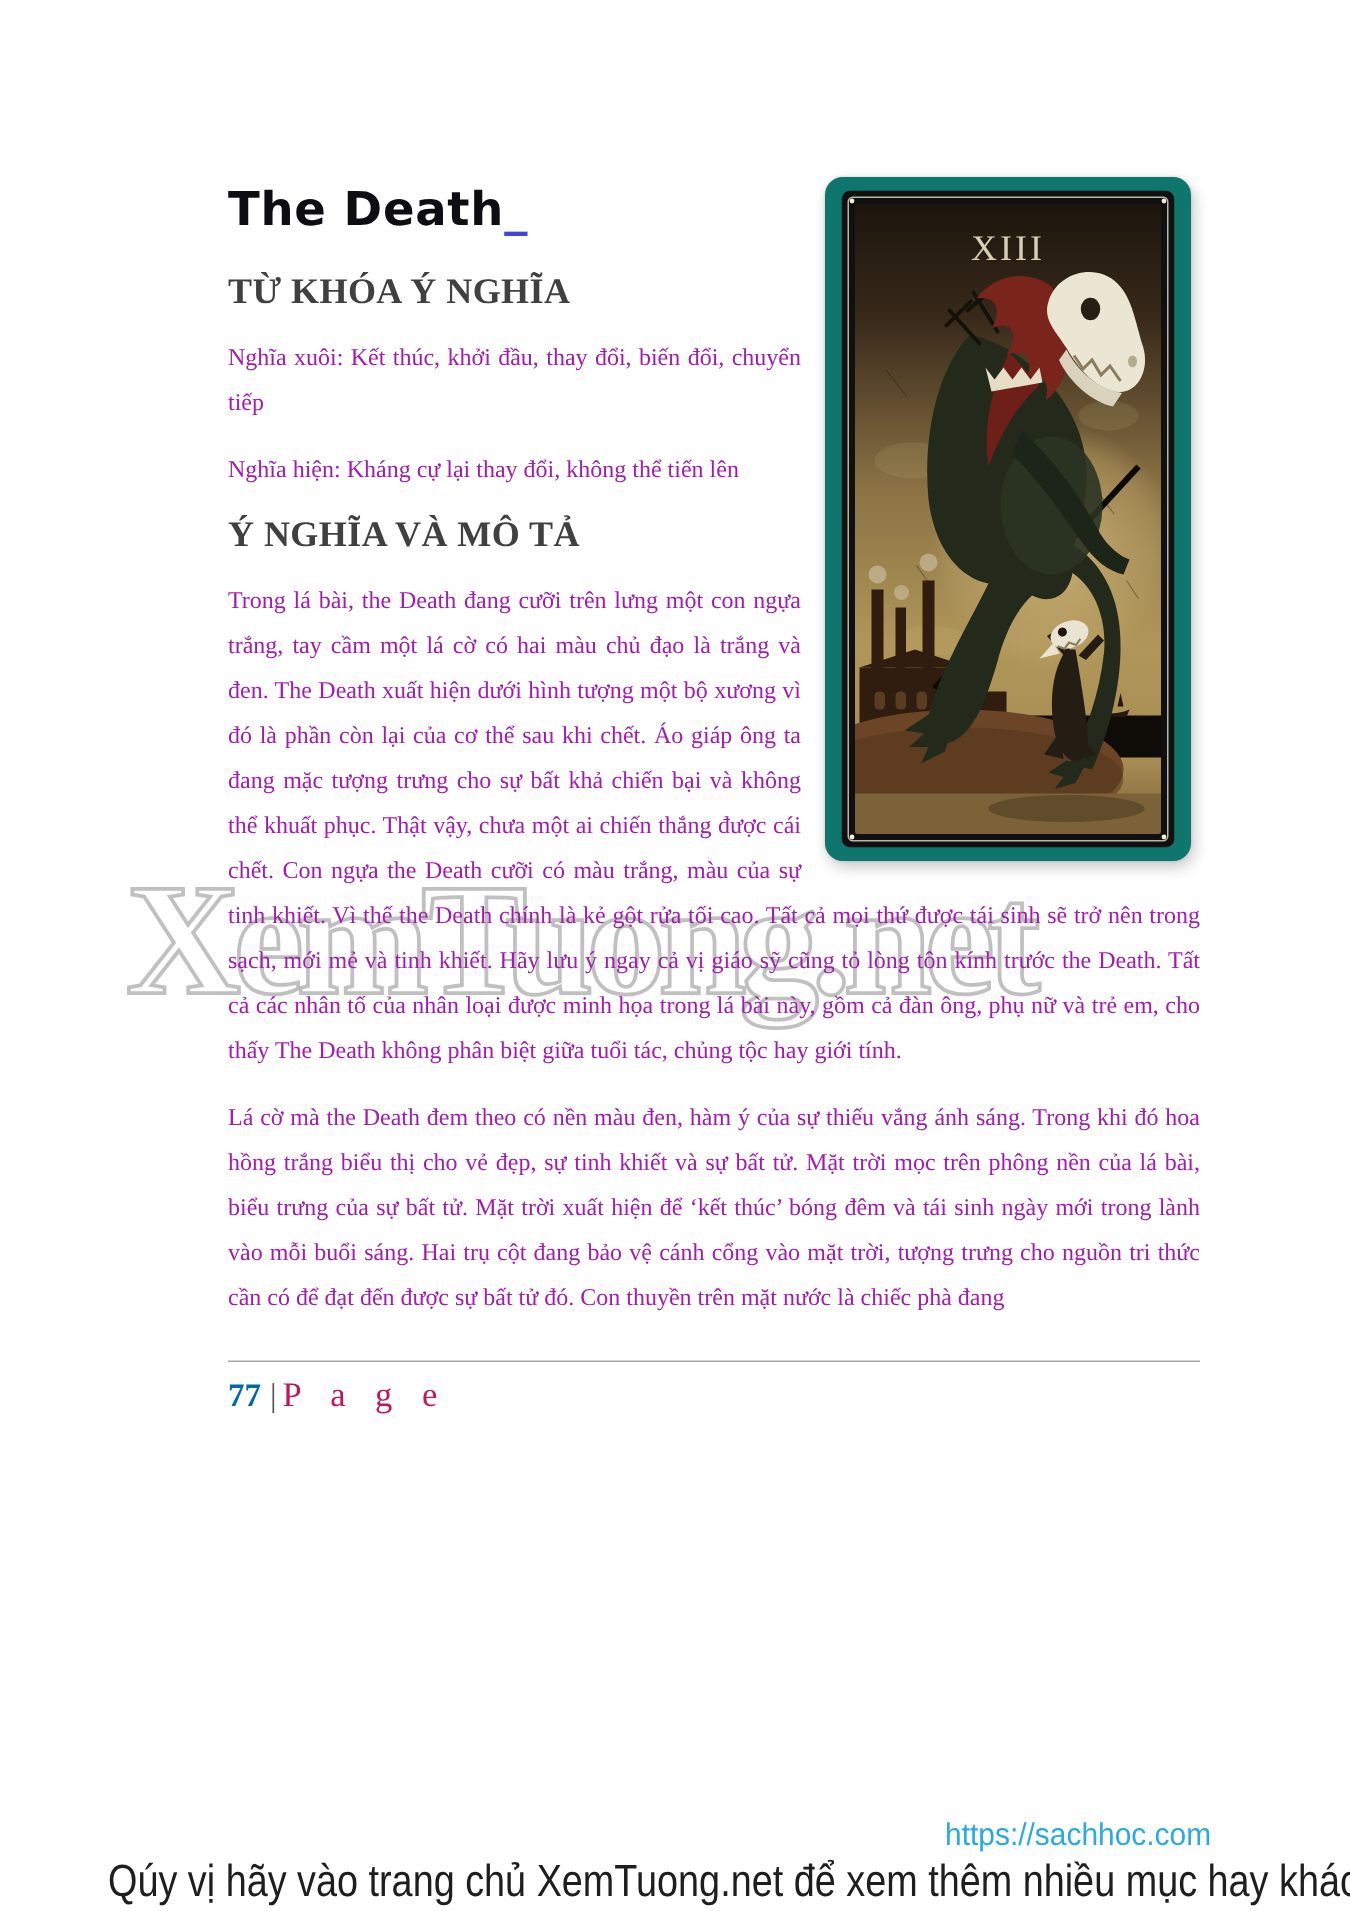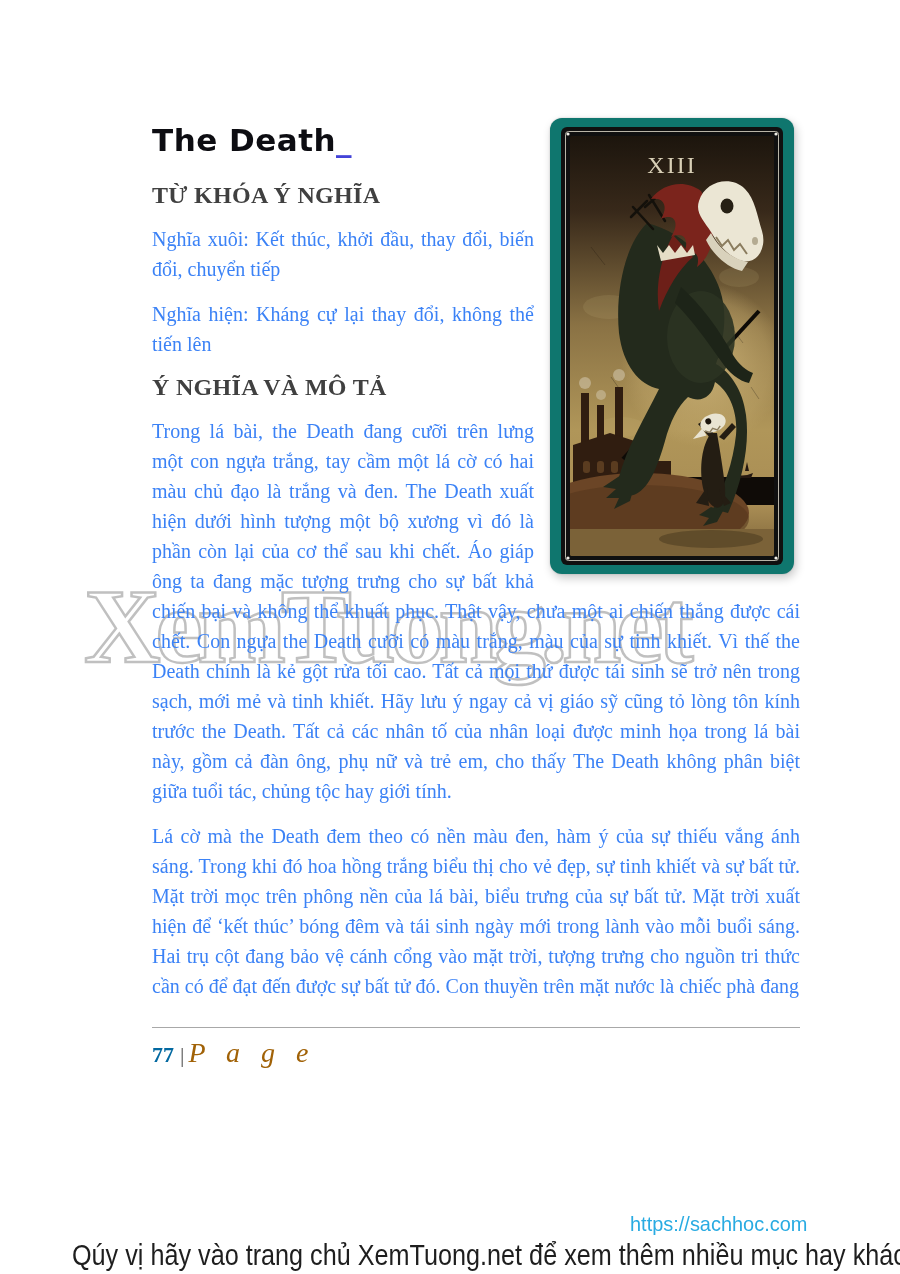--- a/index.html
+++ b/index.html
@@ -62,25 +62,25 @@
     font-family: "Liberation Serif", serif;
     font-weight: bold;
     font-size: 24px;
     color: #404040;
     margin: 0 0 15px 0;
     letter-spacing: 0.3px;
   }
   h2.second { margin-top: 12px; }
 
   p.body-text {
-    font-size: 20px;
+    font-size: 16px;
     line-height: 30px;
     text-align: justify;
     margin: 0 0 15px 0;
-    color: #3b82f6;
+    color: #a21caf;
   }
 
   
   .tarot-card {
     width: 244px;
     height: 456px;
     margin-left: 6px;
     background: #0f766e;
     border-radius: 12px;
     box-shadow: 2px 4px 10px rgba(0,0,0,0.22), 0 0 2px rgba(0,0,0,0.18);
@@ -90,21 +90,21 @@
 
   
   .page-footer {
     border-top: 1px solid #a8a8a8;
     margin-top: 26px;
     padding-top: 9px;
     font-size: 22px;
   }
   .page-footer .num { font-weight: bold; color: #0369a1; }
   .page-footer .sep { color: #555; margin: 0 4px 0 6px; }
-  .page-footer .pg  { color: #a16207; letter-spacing: 7px; font-size: 28px; font-style: italic; }
+  .page-footer .pg  { color: #be185d; letter-spacing: 7px; font-size: 23px; }
 
   
   .source-link {
     position: absolute;
     left: 630px;
     top: 1212px;
     z-index: 2;
     font-family: "Liberation Sans", sans-serif;
     font-size: 21px;
     color: #29abe2;

